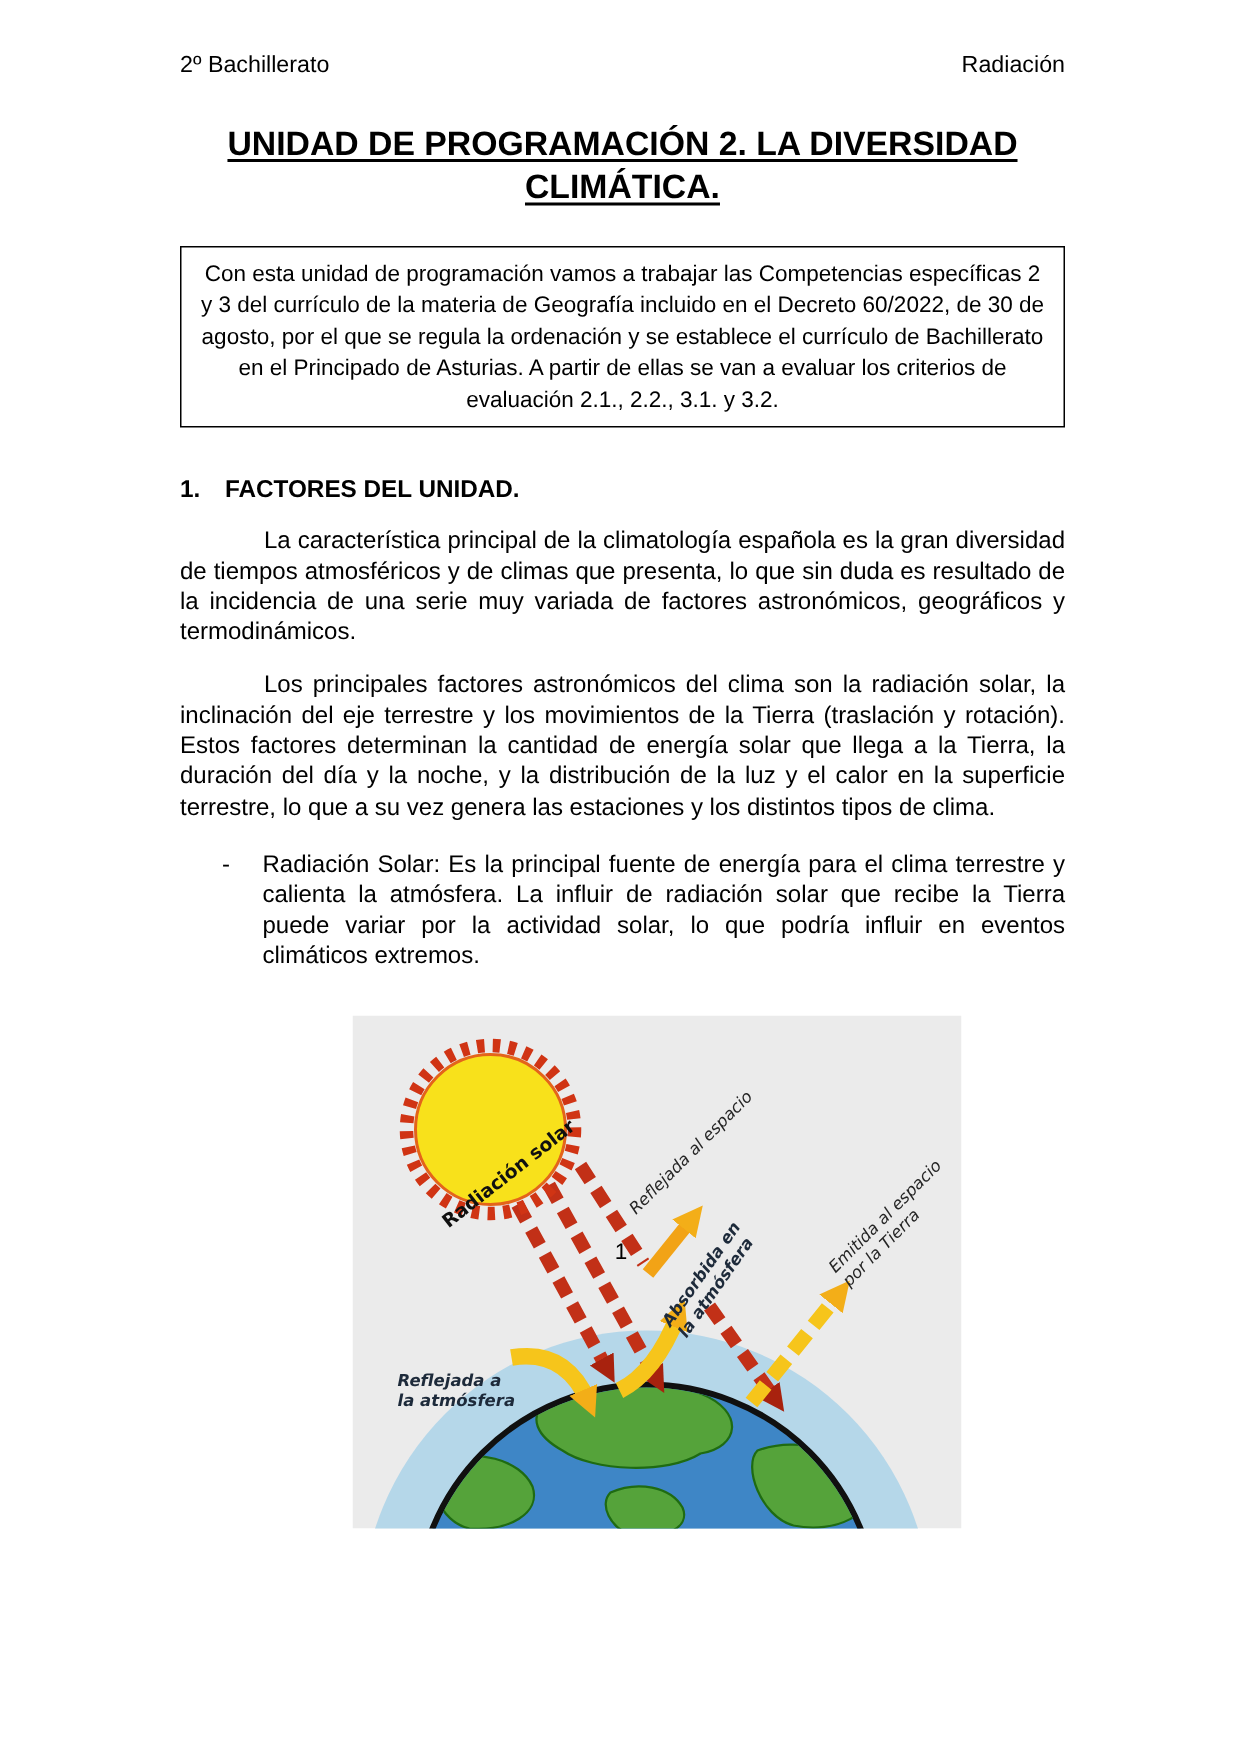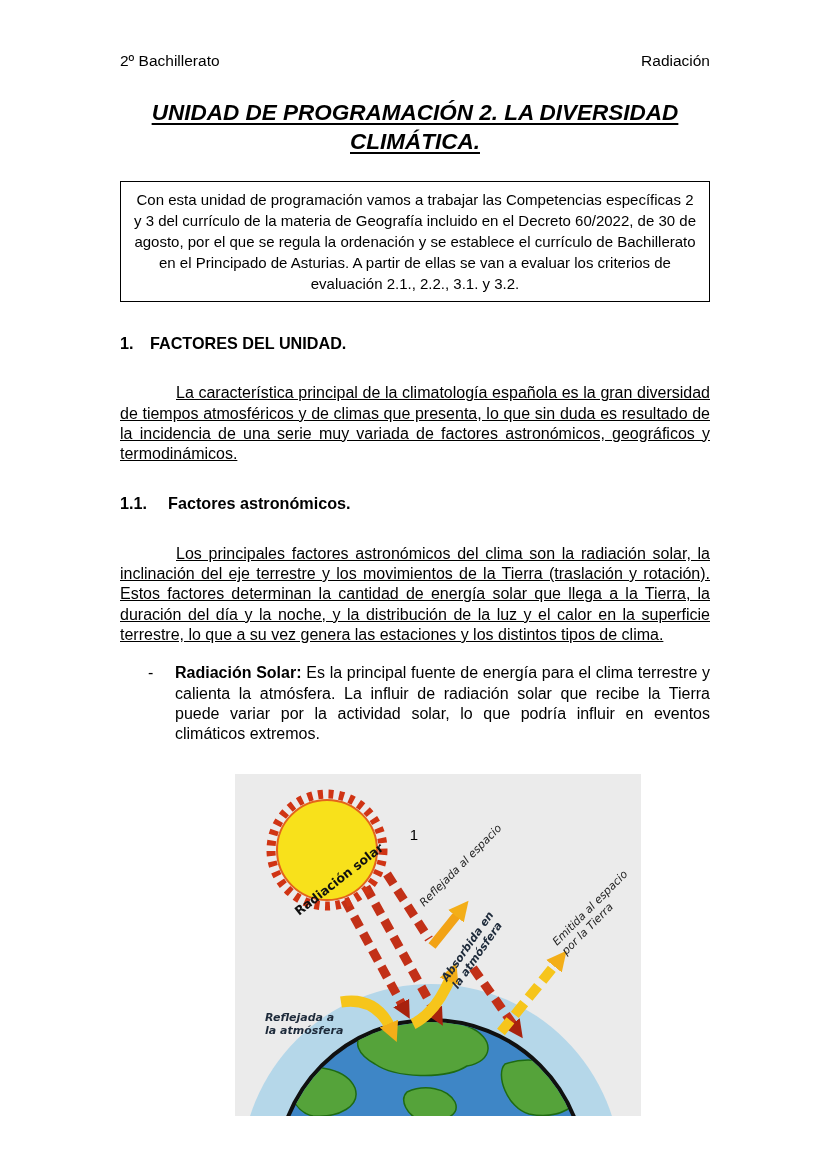--- a/index.html
+++ b/index.html
@@ -1,40 +1,40 @@
 <!DOCTYPE html>
 <html><head>
 <meta charset="utf-8">
 <style>
   html,body{margin:0;padding:0;}
   body{
     width:828px;height:1171px;overflow:hidden;background:#ffffff;
     font-family:"Liberation Sans",sans-serif;color:#000;
   }
-  .page{position:relative;width:828px;height:905px;box-sizing:border-box;padding:52px 118px 0 120px;}
+  .page{position:relative;width:828px;height:905px;box-sizing:border-box;padding:35px 118px 0 120px;}
   .doc-header{display:flex;justify-content:space-between;font-size:15.5px;line-height:1.2;}
   .doc-title{
     font-size:22.5px;font-weight:bold;text-align:center;
     text-decoration:underline;text-decoration-thickness:2px;text-underline-offset:3px;
-    margin:27px auto 24px;max-width:560px;line-height:1.32;font-style:italic;
+    margin:27px auto 24px;max-width:560px;line-height:1.32;
   }
   .intro-box{border:1.7px solid #000;padding:7px 12px;margin:0 0 0 0;}
   .intro-box p{margin:0;font-size:15px;line-height:1.4;text-align:center;}
   .sec1,.sec11{display:flex;font-size:16.2px;font-weight:bold;margin:31px 0 0 0;line-height:1.25;}
   .sec11{margin-top:29px;}
   .sec-num1{flex:none;width:30px;}
   .sec-num11{flex:none;width:48px;}
   .body-par{
     font-size:16px;line-height:1.27;text-align:justify;
-    margin:30px 0 0 0;text-indent:56px;text-decoration:underline;
+    margin:15px 0 0 0;text-indent:56px;
   }
   .bullet{display:flex;margin:18px 0 0 28px;}
   .bullet-marker{flex:none;width:27px;font-size:16px;line-height:1.27;}
   .bullet-text{margin:0;font-size:16px;line-height:1.27;text-align:justify;}
-  .bullet-text b{font-weight:bold;}
+  .bullet-text b{font-weight:normal;}
   .diagram{margin:29px 0 0 115px;width:406px;height:342px;}
   .diagram svg{display:block;}
   .lbl{font-size:11px;font-family:"DejaVu Sans",sans-serif;font-style:italic;fill:#252525;}
   .lbl-bold{font-size:12.5px;font-style:normal;font-weight:bold;fill:#101010;}
   .lbl-emph{font-weight:bold;fill:#1d2a3a;}
   .page-number{position:absolute;left:0;bottom:62px;width:100%;text-align:center;font-size:15px;}
 </style>
 </head>
 <body>
 
@@ -51,24 +51,20 @@
     <p>Con esta unidad de programación vamos a trabajar las Competencias específicas 2 y 3 del currículo de la materia de Geografía incluido en el Decreto 60/2022, de 30 de agosto, por el que se regula la ordenación y se establece el currículo de Bachillerato en el Principado de Asturias. A partir de ellas se van a evaluar los criterios de evaluación 2.1., 2.2., 3.1. y 3.2.</p>
   </div>
 
   <h2 class="sec1">
     <span class="sec-num1">1.</span>
     <span>FACTORES DEL UNIDAD.</span>
   </h2>
 
   <p class="body-par">La característica principal de la climatología española es la gran diversidad de tiempos atmosféricos y de climas que presenta, lo que sin duda es resultado de la incidencia de una serie muy variada de factores astronómicos, geográficos y termodinámicos.</p>
 
-  <h3 class="sec11">
-    <span class="sec-num11">1.1.</span>
-    <span>Factores astronómicos.</span>
-  </h3>
 
   <p class="body-par">Los principales factores astronómicos del clima son la radiación solar, la inclinación del eje terrestre y los movimientos de la Tierra (traslación y rotación). Estos factores determinan la cantidad de energía solar que llega a la Tierra, la duración del día y la noche, y la distribución de la luz y el calor en la superficie terrestre, lo que a su vez genera las estaciones y los distintos tipos de clima.</p>
 
   <div class="bullet">
     <span class="bullet-marker">-</span>
     <p class="bullet-text"><b>Radiación Solar:</b><span> Es la principal fuente de energía para el clima terrestre y calienta la atmósfera. La influir de radiación solar que recibe la Tierra puede variar por la actividad solar, lo que podría influir en eventos climáticos extremos.</span></p>
   </div>
 
   <figure class="diagram">
     <svg width="406" height="342" viewBox="0 0 406 342" xmlns="http://www.w3.org/2000/svg">

